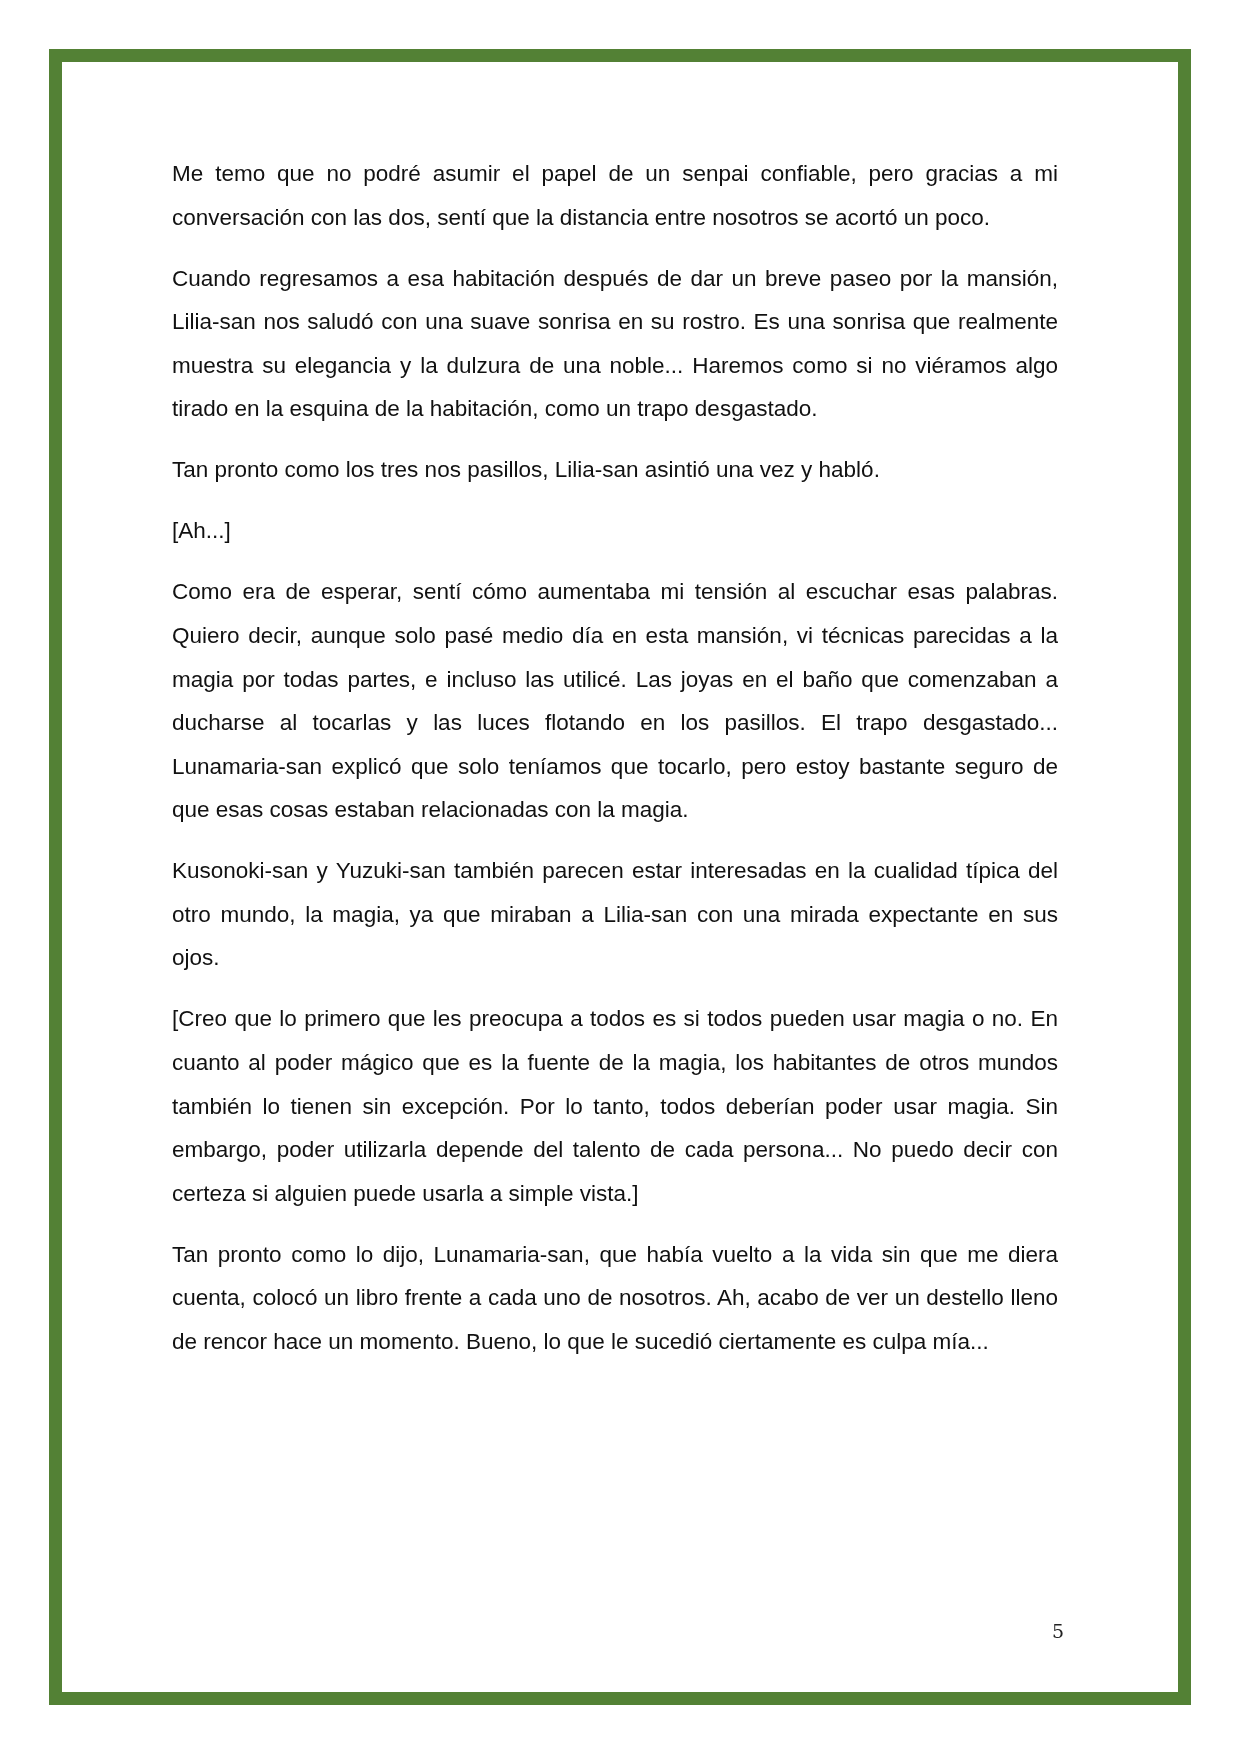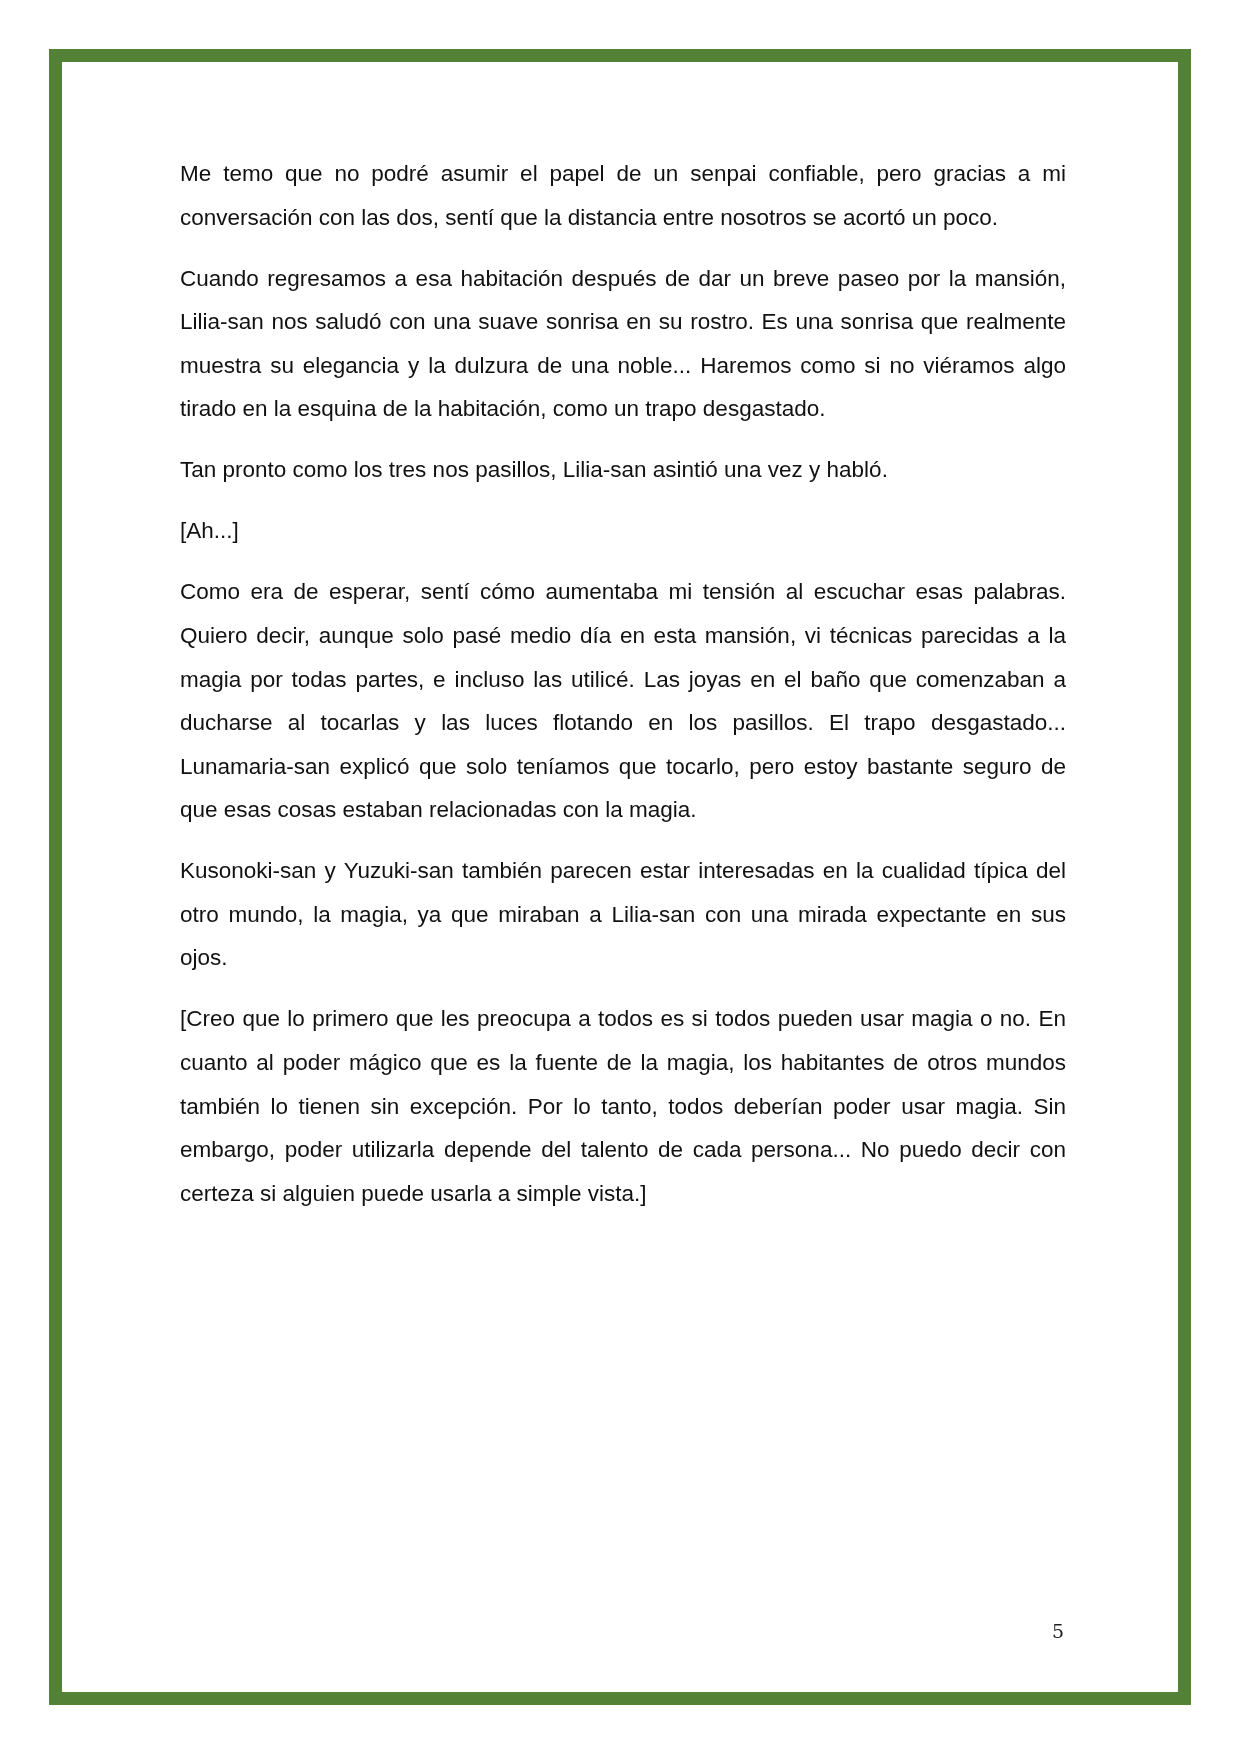--- a/index.html
+++ b/index.html
@@ -6,21 +6,21 @@
     body { width: 1241px; height: 1755px; position: relative; overflow: hidden; }
     .frame {
       position: absolute;
       left: 49px; top: 49px;
       width: 1142px; height: 1656px;
       box-sizing: border-box;
       border: 13px solid #538135;
     }
     .content {
       position: absolute;
-      left: 180px; top: 152px;
+      left: 172px; top: 152px;
       width: 886px;
       font-family: "Liberation Sans", sans-serif;
       font-size: 22.5px;
       line-height: 43.6px;
       color: #111111;
     }
     .content p {
       margin: 0 0 17.4px 0;
       text-align: justify;
     }
@@ -40,15 +40,16 @@
 <div class="frame"></div>
 
 <div class="content">
   <p>Me temo que no podré asumir el papel de un senpai confiable, pero gracias a mi conversación con las dos, sentí que la distancia entre nosotros se acortó un poco.</p>
   <p>Cuando regresamos a esa habitación después de dar un breve paseo por la mansión, Lilia-san nos saludó con una suave sonrisa en su rostro. Es una sonrisa que realmente muestra su elegancia y la dulzura de una noble... Haremos como si no viéramos algo tirado en la esquina de la habitación, como un trapo desgastado.</p>
   <p>Tan pronto como los tres nos pasillos, Lilia-san asintió una vez y habló.</p>
   <p>[Ah...]</p>
   <p>Como era de esperar, sentí cómo aumentaba mi tensión al escuchar esas palabras. Quiero decir, aunque solo pasé medio día en esta mansión, vi técnicas parecidas a la magia por todas partes, e incluso las utilicé. Las joyas en el baño que comenzaban a ducharse al tocarlas y las luces flotando en los pasillos. El trapo desgastado... Lunamaria-san explicó que solo teníamos que tocarlo, pero estoy bastante seguro de que esas cosas estaban relacionadas con la magia.</p>
   <p>Kusonoki-san y Yuzuki-san también parecen estar interesadas en la cualidad típica del otro mundo, la magia, ya que miraban a Lilia-san con una mirada expectante en sus ojos.</p>
   <p>[Creo que lo primero que les preocupa a todos es si todos pueden usar magia o no. En cuanto al poder mágico que es la fuente de la magia, los habitantes de otros mundos también lo tienen sin excepción. Por lo tanto, todos deberían poder usar magia. Sin embargo, poder utilizarla depende del talento de cada persona... No puedo decir con certeza si alguien puede usarla a simple vista.]</p>
+  <p>Tan pronto como lo dijo, Lunamaria-san, que había vuelto a la vida sin que me diera cuenta, colocó un libro frente a cada uno de nosotros. Ah, acabo de ver un destello lleno de rencor hace un momento. Bueno, lo que le sucedió ciertamente es culpa mía...</p>
 </div>
 
 <div class="page-number">5</div>
 
 </body></html>

